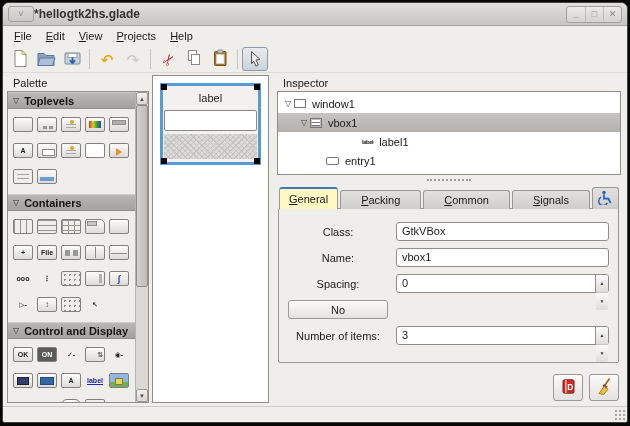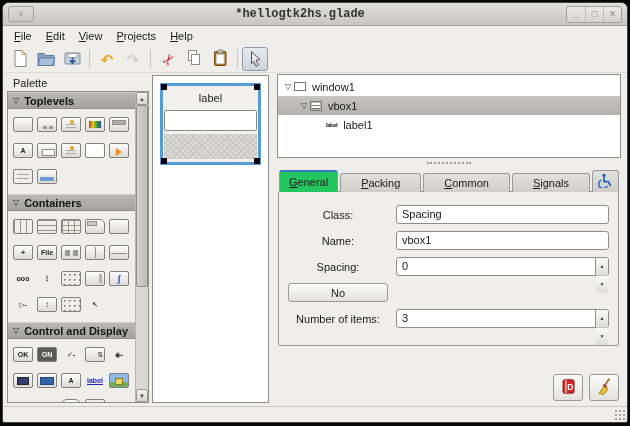--- a/index.html
+++ b/index.html
@@ -6,21 +6,21 @@
   html,body { width:630px; height:426px; overflow:hidden; background:#060606;
     font-family:"Liberation Sans","DejaVu Sans",sans-serif; font-size:11px; color:#1a1a1a; }
   .win { position:absolute; left:2px; top:2px; width:626px; height:421px;
     background:#efeeea; border:1px solid #43413e; border-radius:7px 7px 3px 3px; overflow:hidden; }
 
   
   .titlebar { height:23px; display:flex; align-items:center; padding:0 5px;
     background:linear-gradient(#e0dfdc,#c7c6c2); border-bottom:1px solid #a5a4a0; }
   .tb-menu-btn { width:26px; height:16px; display:flex; align-items:center; justify-content:center;
     background:linear-gradient(#dddcd9,#c9c8c4); border:1px solid #a2a19d; border-radius:3px; color:#87868a; font-size:9px; }
-  .tb-title { flex:1; text-align:center; font-weight:bold; font-size:12px; color:#333;font-family:Liberation Mono, monospace; }
+  .tb-title { flex:1; font-weight:bold; font-size:12px; color:#333; }
   .tb-group { display:flex; background:linear-gradient(#eceae7,#d4d3cf); border:1px solid #a2a19d; border-radius:3px; overflow:hidden; }
   .tb-btn { width:18px; height:15px; display:flex; align-items:center; justify-content:center;
     color:#8b8a86; font-size:9px; font-weight:bold; }
   .tb-btn + .tb-btn { border-left:1px solid #bdbcb8; }
 
   
   .menubar { height:20px; display:flex; align-items:center; padding-left:4px; background:#efeeea; }
   .menu-item { padding:2px 7px; }
   .menu-item u { text-decoration:underline; }
   .toolbar { height:27px; display:flex; align-items:center; padding-left:4px; background:#efeeea; border-bottom:1px solid #dddcd8; }
@@ -121,21 +121,21 @@
   .ti-label { font:bold 6px "Liberation Sans",sans-serif; letter-spacing:-0.5px; color:#222; }
   .ti-entry { width:13px; height:8px; border:1px solid #777; border-radius:2px; background:#fff; }
   .hsplitter { height:10px; display:flex; align-items:center; justify-content:center; }
   .grip { width:44px; border-top:2px dotted #9a9995; }
   .props-title { padding:1px 2px 4px; }
 
   .tabs { display:flex; align-items:flex-end; padding-left:2px; height:24px; }
   .tab { padding:3px 20px 3px; background:linear-gradient(#e2e1dd,#cfcecb); border:1px solid #9a9995;
     border-bottom:none; border-radius:3px 3px 0 0; margin-right:2px; position:relative; }
   .tab u { text-decoration:underline; }
-  .tab.active { background:#22c55e; border-top:2px solid #3e78c0; padding:4px 9px; z-index:1; }
+  .tab.active { background:#fef9c3; border-top:2px solid #3e78c0; padding:4px 9px; z-index:1; }
   .tab.icon-tab { padding:2px 5px; }
   .prop-frame { border:1px solid #9a9995; border-radius:2px; background:#efeeea; margin:-1px 2px 0 1px; padding:13px 9px 10px; }
   .frow { display:grid; grid-template-columns:100px 1fr; column-gap:8px; align-items:center; margin-bottom:7px; }
   .flabel { text-align:center; }
   .entry { height:19px; line-height:17px; background:#fff; border:1px solid #8f8e8a; border-radius:3px; padding:0 5px; }
   .spin { position:relative; padding-right:13px; }
   .spinner { position:absolute; right:0; top:0; bottom:0; width:13px; display:flex; flex-direction:column; border-left:1px solid #8f8e8a; }
   .sp { flex:1; display:flex; align-items:center; justify-content:center; font-size:5px; color:#3a3a3a;
     background:linear-gradient(#fafaf9,#deddd9); }
   .sp-up { border-bottom:1px solid #c5c4c0; border-radius:0 2px 0 0; }
@@ -321,35 +321,41 @@
           <div class="handle h-bl"></div>
           <div class="handle h-br"></div>
           <div class="pv-label">label</div>
           <div class="pv-entry"></div>
           <div class="pv-hatch"></div>
         </div>
       </div>
     </div>
 
     <div class="right-col">
+      <div class="panel-title">Inspector</div>
       <div class="tree-box" id="tree">
           <div class="trow" style="padding-left: 4px;">
             <div class="texp">▽</div>
             <div class="ti ti-window"></div>
             <div>window1</div>
           </div>
           <div class="trow sel" style="padding-left: 20px;">
             <div class="texp">▽</div>
             <div class="ti ti-vbox"></div>
             <div>vbox1</div>
           </div>
-          <div class="trow" style="padding-left: 36px;">
+          <div class="trow" style="padding-left: 36px; margin-left: 36px;">
             <div class="texp"></div>
             <div class="ti ti-label">label</div>
             <div>label1</div>
+          </div>
+          <div class="trow" style="padding-left: 36px;">
+            <div class="texp"></div>
+            <div class="ti ti-entry"></div>
+            <div>entry1</div>
           </div>
         </div>
       <div class="hsplitter">
           <div class="grip"></div>
         </div>
       <div class="tabs" id="tabs">
           <div class="tab active"><u>G</u>eneral</div>
           <div class="tab"><u>P</u>acking</div>
           <div class="tab"><u>C</u>ommon</div>
           <div class="tab"><u>S</u>ignals</div>
@@ -358,21 +364,21 @@
                 <circle cx="6" cy="2.4" r="1.7" fill="#1f5fbf"></circle>
                 <path d="M6 4.2v4.4h4.4l2.2 4.4" fill="none" stroke="#1f5fbf" stroke-width="1.7"></path>
                 <path d="M3.2 7.2a4.4 4.4 0 1 0 6 5.6" fill="none" stroke="#1f5fbf" stroke-width="1.4"></path>
               </svg></div>
           </div>
         </div>
       <div class="prop-frame">
           <div id="fields">
             <div class="frow">
               <div class="flabel">Class:</div>
-              <div class="entry">Spacing</div>
+              <div class="entry">GtkVBox</div>
             </div>
             <div class="frow">
               <div class="flabel">Name:</div>
               <div class="entry">vbox1</div>
             </div>
             <div class="frow">
               <div class="flabel">Spacing:</div>
               <div class="entry spin">
                 <div>0</div>
                 <div class="spinner">

